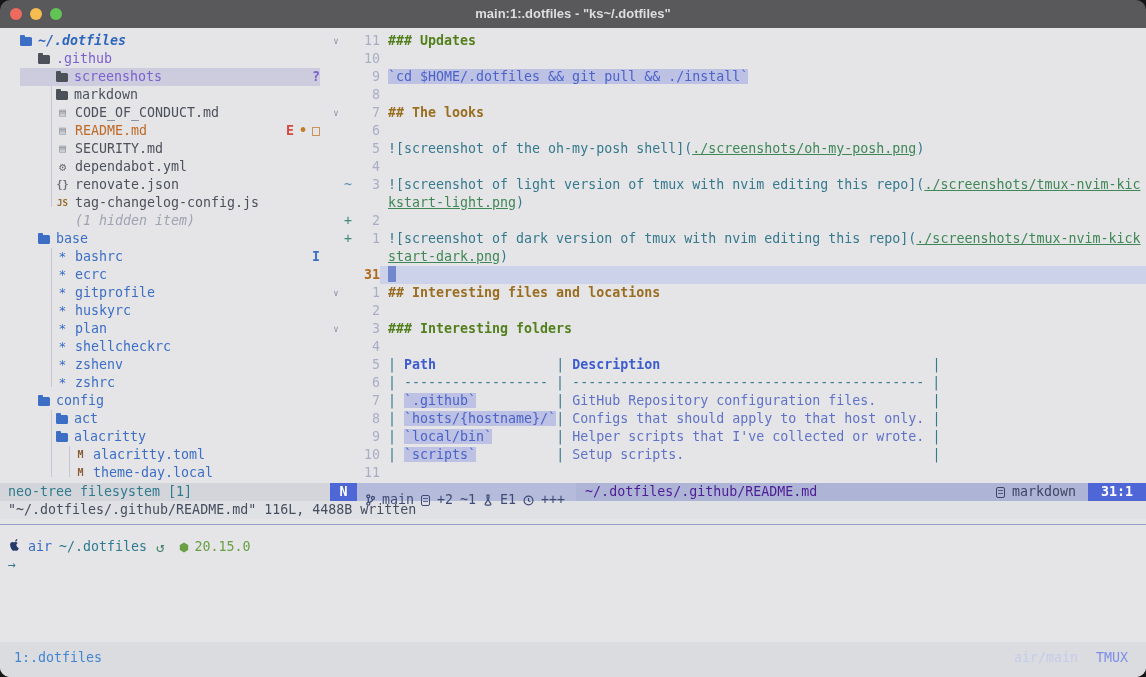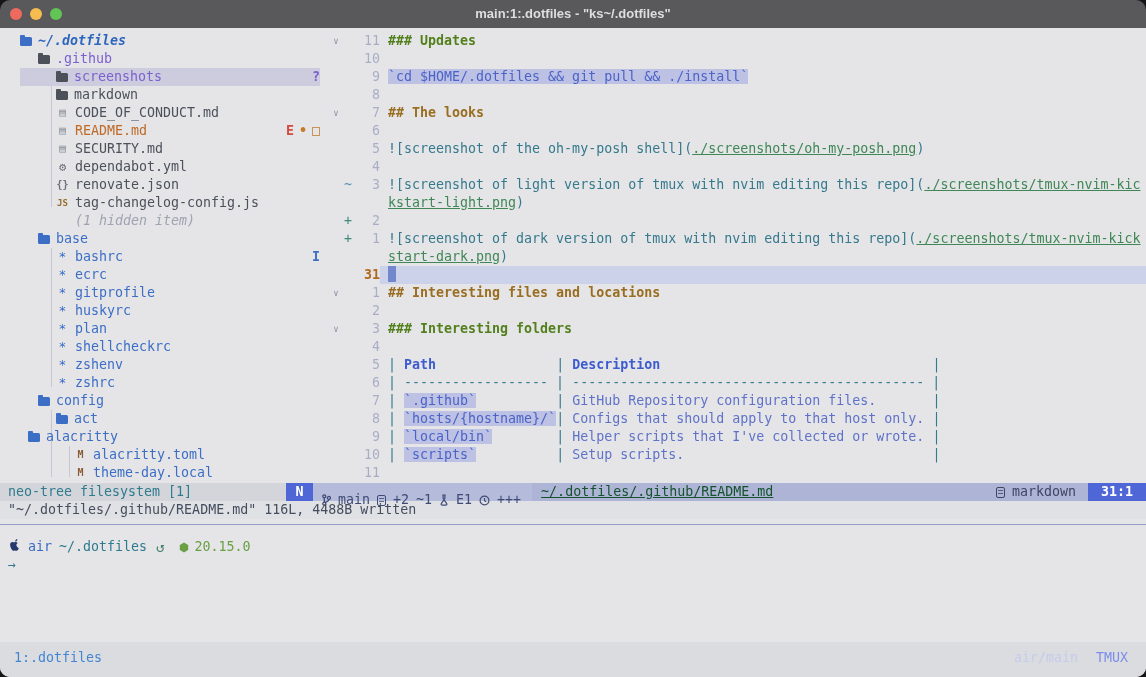--- a/index.html
+++ b/index.html
@@ -45,25 +45,25 @@
   .eline.cur .elnum{color:#b06a1f;font-weight:bold;}
   .etext{flex:1;padding-left:8px;white-space:pre;}
   .eline.cur .etext{background:#ccd2ea;}
   .cursorblock{display:inline-block;width:8px;height:16px;background:#7388cc;vertical-align:-3px;}
   .s-h2{color:#9a6e21;font-weight:bold;} .s-h3{color:#53801d;font-weight:bold;}
   .s-txt{color:#35798d;} .s-link{color:#3f8757;text-decoration:underline;}
   .s-code{color:#4a63c8;background:#bdc1e4;} .s-hdr{color:#3c5bd0;font-weight:bold;}
   .s-desc{color:#5f72c9;} .s-pipe{color:#35798d;} .s-pad{color:#5f72c9;}
   
   .statusrow{display:flex;height:18px;}
-  .neotree-status{width:286px;flex:none;background:#d4d5da;color:#2f7b8e;padding-left:8px;box-sizing:border-box;}
+  .neotree-status{width:330px;flex:none;background:#d4d5da;color:#2f7b8e;padding-left:8px;box-sizing:border-box;}
   .lualine{flex:1;display:flex;align-items:stretch;background:#aeb4d5;color:#3f4b76;}
   .seg-mode{background:#4f66d6;color:#fff;font-weight:bold;width:27px;text-align:center;flex:none;}
   .seg-git{background:#b5bcdb;display:flex;align-items:center;gap:7px;padding:16px 11px 0 9px;flex:none;}
-  .seg-path{flex:1;color:#14532d;padding-left:9px;text-decoration:underline;}
+  .seg-path{flex:1;color:#4c1d95;padding-left:9px;}
   .seg-ft{display:flex;align-items:center;gap:7px;color:#3d4464;padding-right:12px;flex:none;}
   .seg-pos{background:#4f66d6;color:#fff;font-weight:bold;width:58px;text-align:center;flex:none;}
   .mini-file{display:inline-block;width:9px;height:11px;border:1.2px solid currentColor;border-radius:2px;
              position:relative;box-sizing:border-box;}
   .mini-file::before{content:"";position:absolute;left:1px;right:1px;top:2px;height:5px;
              background:repeating-linear-gradient(currentColor 0 1px,transparent 1px 3px);opacity:.8;}
   .sicon{display:flex;align-items:center;}
   
   .cmdline{height:18px;background:#e0e1e5;color:#454e5e;padding-left:8px;box-sizing:border-box;}
   .shell{height:118px;position:relative;}
@@ -210,21 +210,21 @@
           <div class="trow c-blue" style="padding-left: 38px;">
     <span class="fold-ic ic-blue"></span>
     <span class="lbl">config</span>
     <span class="badges"></span>
   </div>
           <div class="trow c-blue" style="padding-left: 56px; text-align: center;">
     <span class="fold-ic ic-blue"></span>
     <span class="lbl">act</span>
     <span class="badges"></span>
   </div>
-          <div class="trow c-blue" style="padding-left: 28px;">
+          <div class="trow c-blue" style="padding-left: 56px;">
     <span class="fold-ic ic-blue"></span>
     <span class="lbl">alacritty</span>
     <span class="badges"></span>
   </div>
           <div class="trow c-blue" style="padding-left: 74px;">
     <span class="fg fg-toml">M</span>
     <span class="lbl">alacritty.toml</span>
     <span class="badges"></span>
   </div>
           <div class="trow c-blue" style="padding-left: 74px;">

